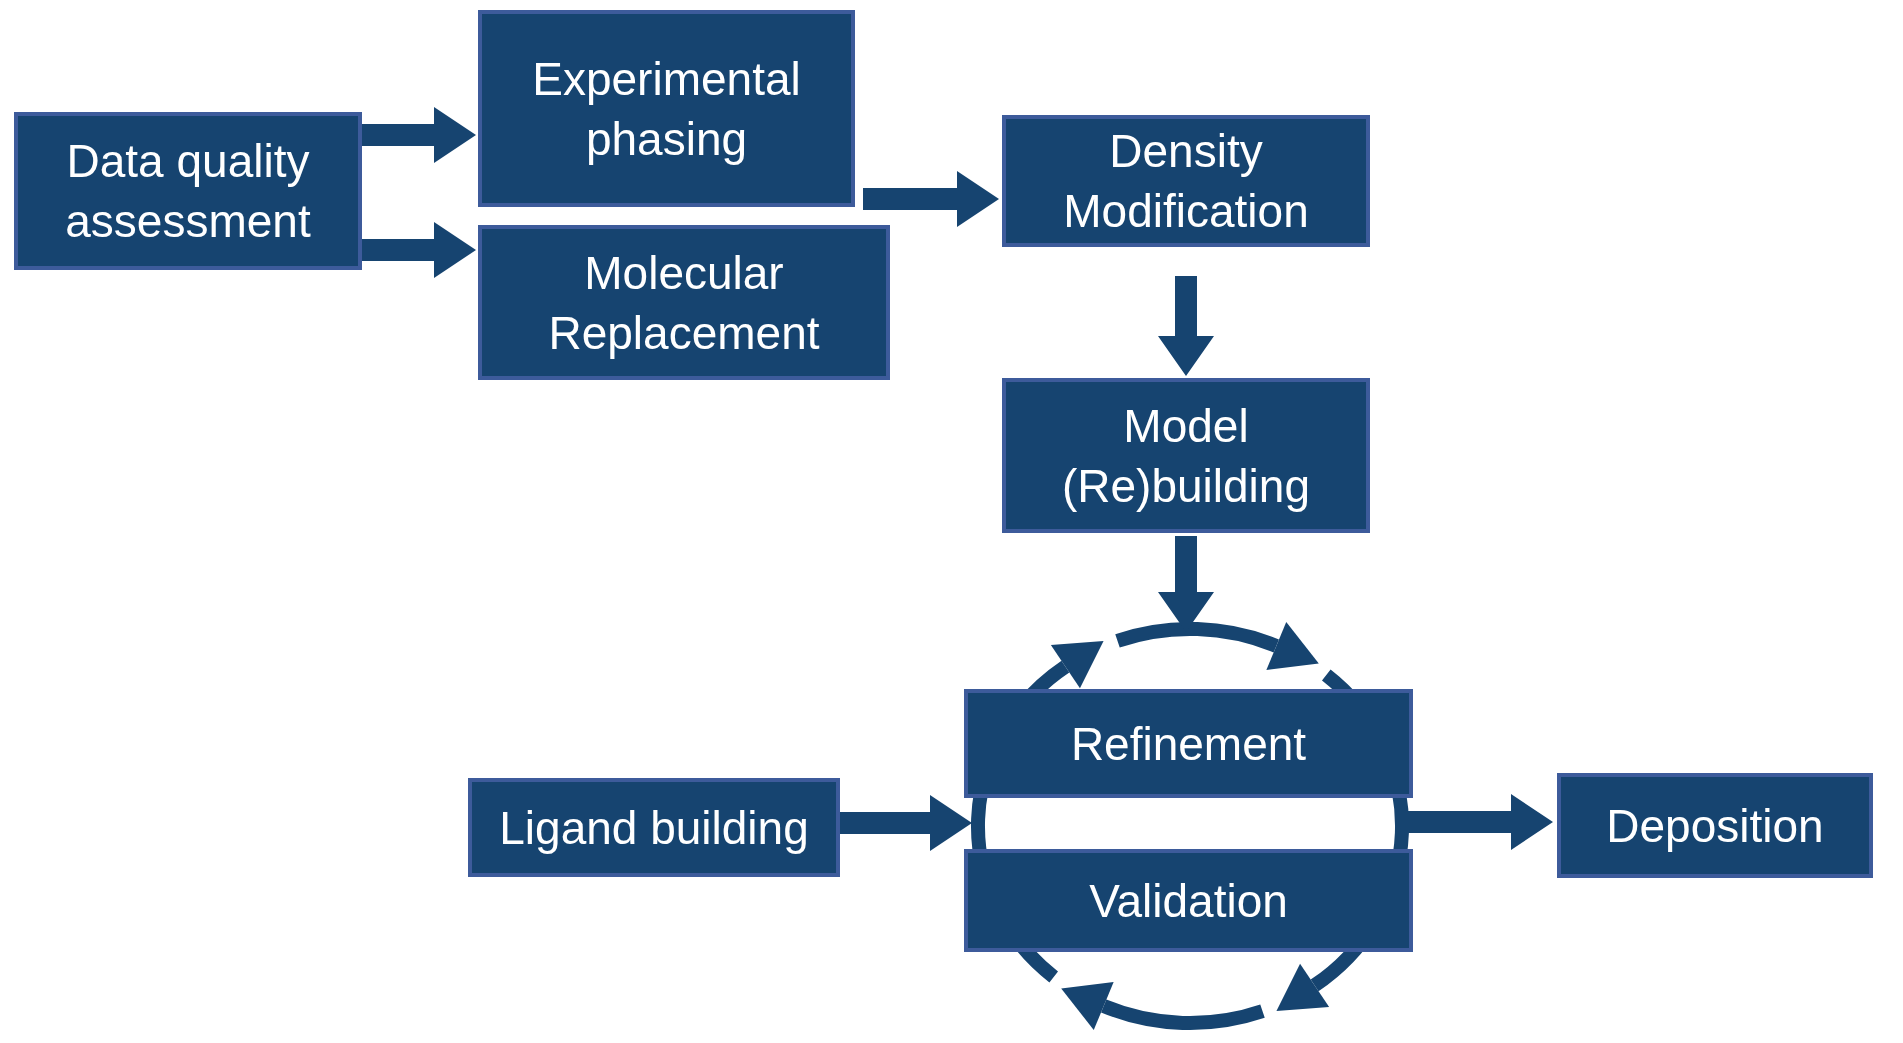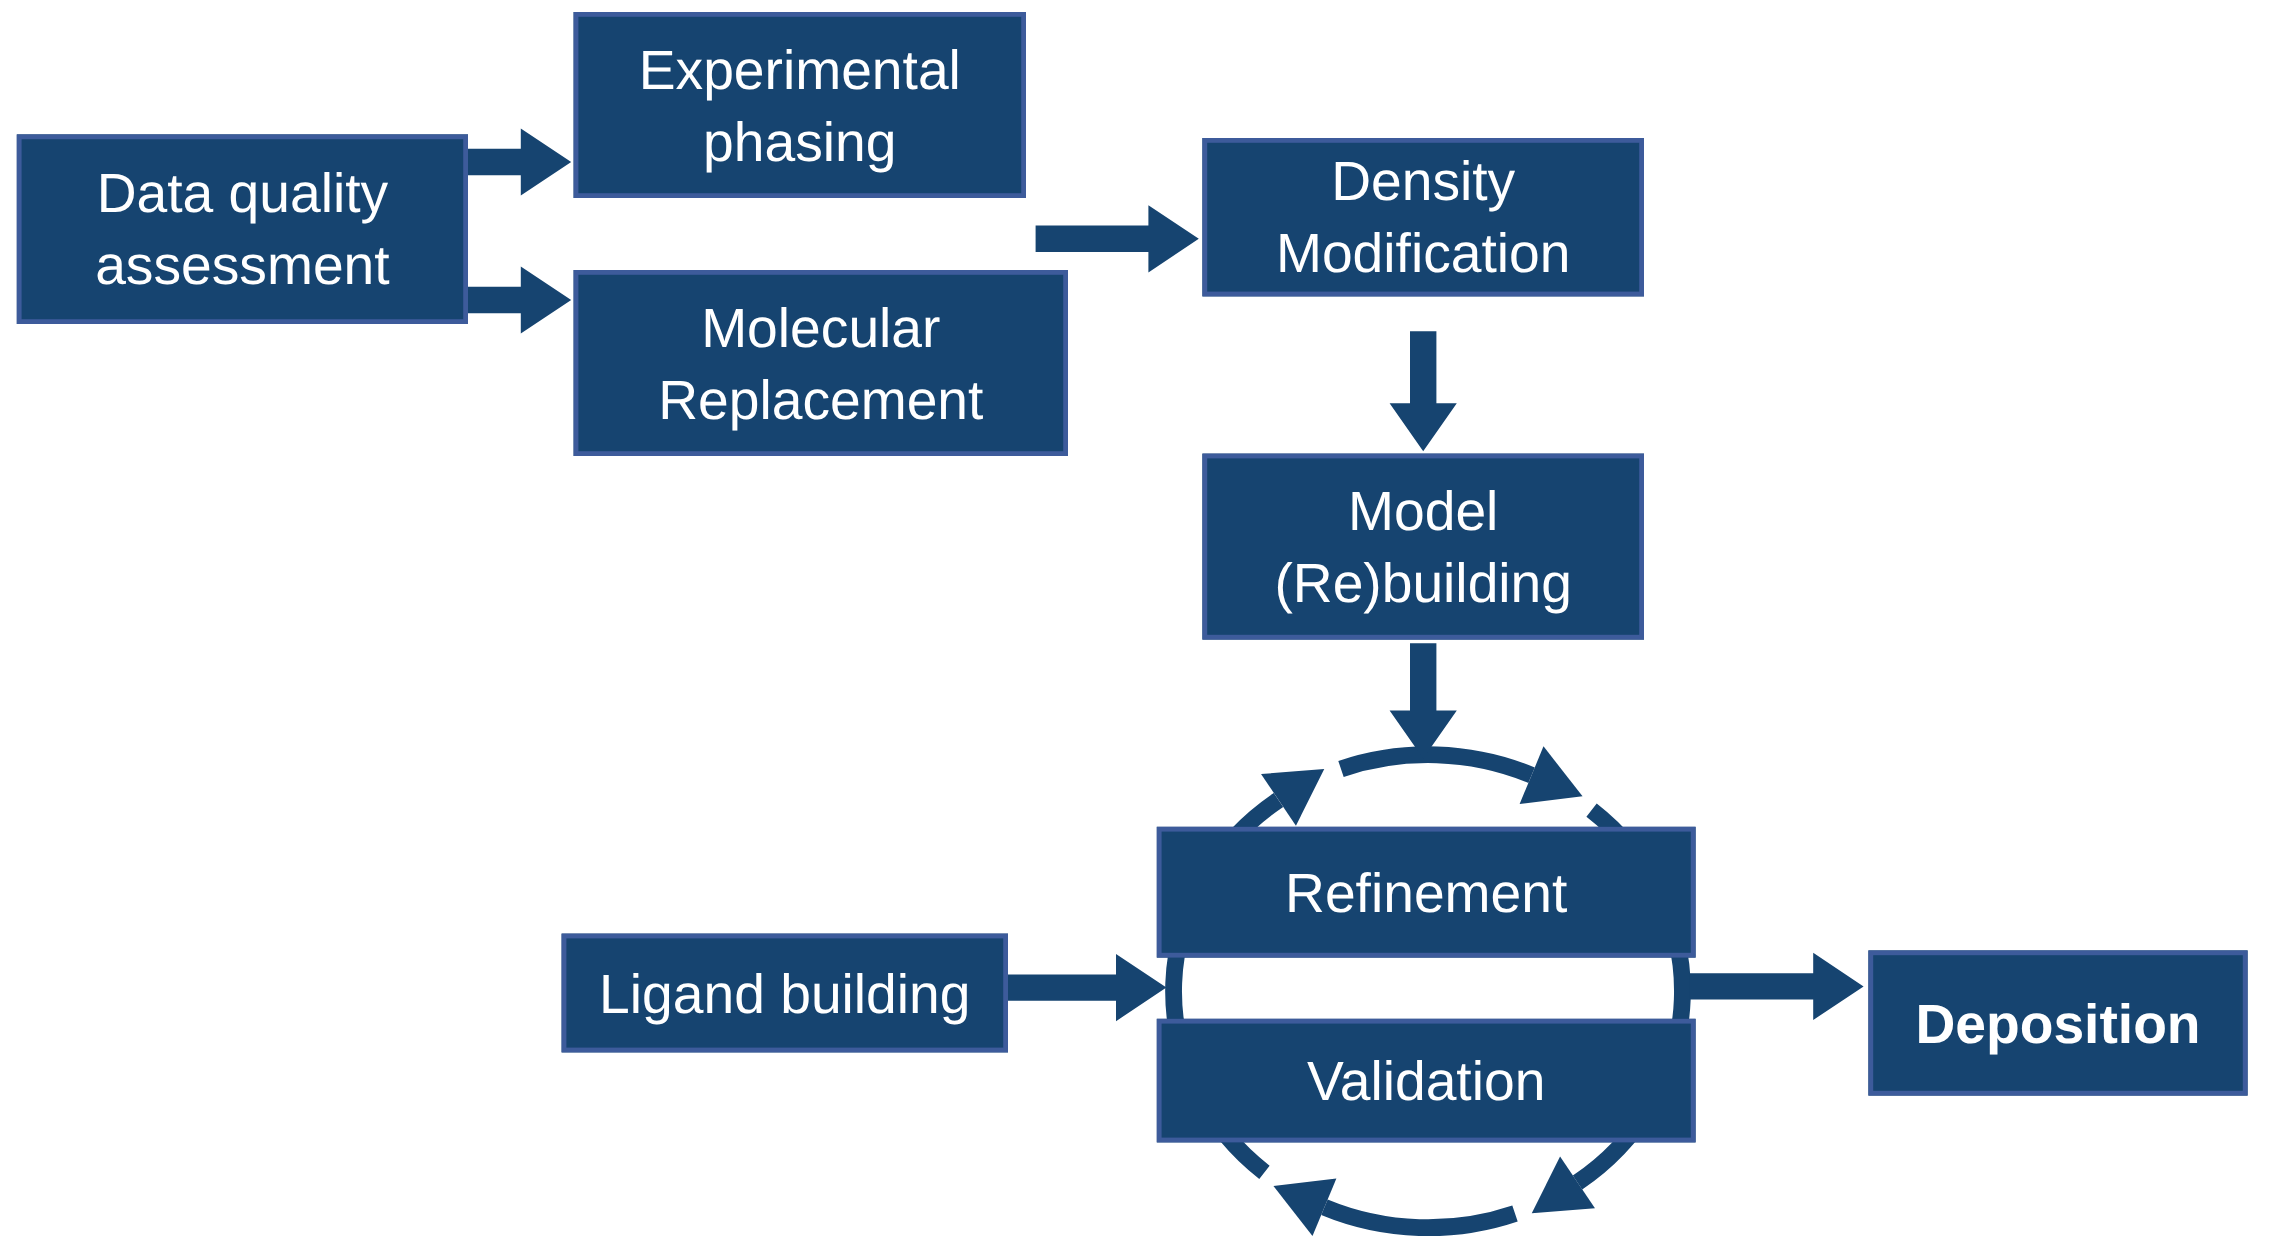--- a/index.html
+++ b/index.html
@@ -50,26 +50,26 @@
 
     <polygon class="arrow" points="362,124 434,124 434,107 476,135 434,163 434,146 362,146"></polygon>
     <polygon class="arrow" points="362,239 434,239 434,222 476,250 434,278 434,261 362,261"></polygon>
     <polygon class="arrow" points="863,188 957,188 957,171 999,199 957,227 957,210 863,210"></polygon>
     <polygon class="arrow" points="1175,276 1197,276 1197,336 1214,336 1186,376 1158,336 1175,336"></polygon>
     <polygon class="arrow" points="1175,536 1197,536 1197,592 1214,592 1186,632 1158,592 1175,592"></polygon>
     <polygon class="arrow" points="840,812 930,812 930,795 972,823 930,851 930,834 840,834"></polygon>
     <polygon class="arrow" points="1408,811 1511,811 1511,794 1553,822 1511,850 1511,833 1408,833"></polygon>
   </svg>
 
-  <div class="node" style="left:14px;top:112px;width:376px;height:158px;">
+  <div class="node" style="left:14px;top:112px;width:348px;height:158px;">
     <span>Data quality</span>
     <span>assessment</span>
   </div>
 
-  <div class="node" style="left:478px;top:10px;width:377px;height:155px;">
+  <div class="node" style="left:478px;top:10px;width:377px;height:197px;">
     <span>Experimental</span>
     <span>phasing</span>
   </div>
 
   <div class="node" style="left:478px;top:225px;width:412px;height:155px;">
     <span>Molecular</span>
     <span>Replacement</span>
   </div>
 
   <div class="node" style="left:1002px;top:115px;width:368px;height:132px;">
@@ -87,17 +87,17 @@
   </div>
 
   <div class="node" style="left:964px;top:849px;width:449px;height:103px;">
     <span>Validation</span>
   </div>
 
   <div class="node" style="left:468px;top:778px;width:372px;height:99px;">
     <span>Ligand building</span>
   </div>
 
-  <div class="node" style="left:1557px;top:792px;width:316px;height:121px;font-weight:bold;">
+  <div class="node" style="left:1557px;top:773px;width:316px;height:105px;">
     <span>Deposition</span>
   </div>
 
 </div>
 
 </body></html>

